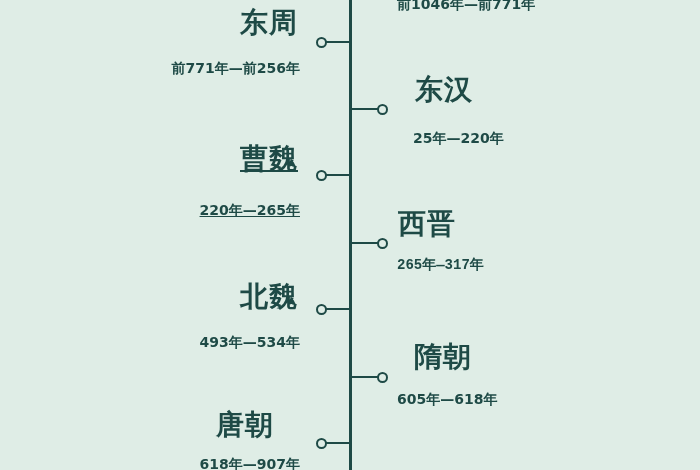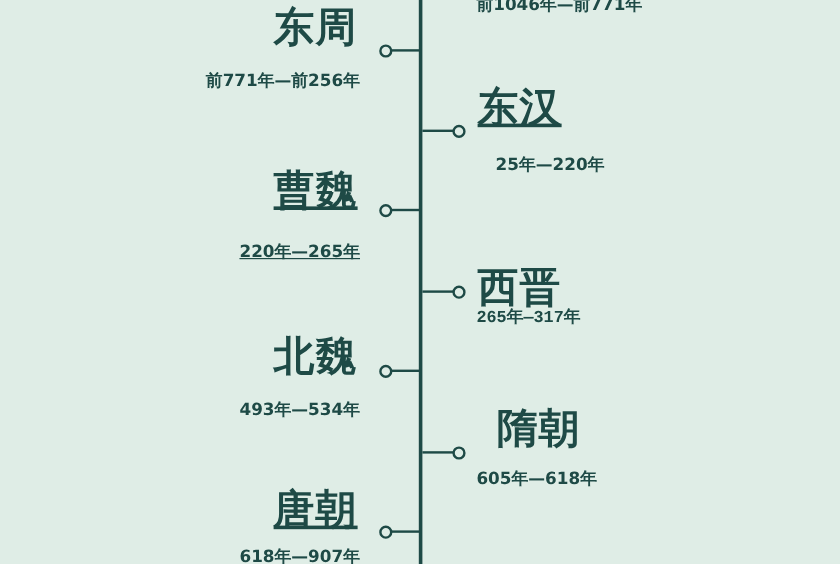--- a/index.html
+++ b/index.html
@@ -15,21 +15,21 @@
       background: #1e4a46;
     }
     .connector {
       position: absolute; height: 2px; background: #1e4a46;
     }
     .dot {
       position: absolute; width: 7px; height: 7px; border-radius: 50%;
       border: 2px solid #1e4a46; background: #dfede6; box-sizing: content-box;
     }
     .title {
-      position: absolute; font-size: 34px; font-weight: bold; line-height: 40px;
+      position: absolute; font-size: 28px; font-weight: bold; line-height: 40px;
       white-space: nowrap; letter-spacing: 1px;
     }
     .dates {
       position: absolute; font-size: 14px; font-weight: bold; line-height: 18px;
       white-space: nowrap;
     }
     .left .title, .left .dates { text-align: right; }
   </style>
 </head>
 <body>
@@ -43,50 +43,50 @@
 <div class="left">
   <div class="connector" style="left:326px; top:41px; width:24px;"></div>
   <div class="dot" style="left:316px; top:37px;"></div>
   <div class="title" style="right:402px; top:3px;">东周</div>
   <div class="dates" style="right:400px; top:59px;">前771年—前256年</div>
 </div>
 
 <div class="right">
   <div class="connector" style="left:352px; top:108px; width:26px;"></div>
   <div class="dot" style="left:377px; top:104px;"></div>
-  <div class="title" style="left:398px; top:70px;text-decoration:underline;">东汉</div>
+  <div class="title" style="left:415px; top:70px;">东汉</div>
   <div class="dates" style="left:397px; top:129px;margin-left:16px;">25年—220年</div>
 </div>
 
 <div class="left">
   <div class="connector" style="left:326px; top:174px; width:24px;"></div>
   <div class="dot" style="left:316px; top:170px;"></div>
   <div class="title" style="right:402px; top:139px;text-decoration:underline;">曹魏</div>
   <div class="dates" style="right:400px; top:201px;text-decoration:underline;">220年—265年</div>
 </div>
 
 <div class="right">
   <div class="connector" style="left:352px; top:242px; width:26px;"></div>
   <div class="dot" style="left:377px; top:238px;"></div>
-  <div class="title" style="left:398px; top:204px;margin-top:16px;">西晋</div>
+  <div class="title" style="left:398px; top:204px;">西晋</div>
   <div class="dates" style="left:397px; top:256px;font-family:Liberation Mono, monospace;">265年—317年</div>
 </div>
 
 <div class="left">
   <div class="connector" style="left:326px; top:308px; width:24px;"></div>
   <div class="dot" style="left:316px; top:304px;"></div>
   <div class="title" style="right:402px; top:277px;">北魏</div>
   <div class="dates" style="right:400px; top:333px;margin-left:20px;">493年—534年</div>
 </div>
 
 <div class="right">
   <div class="connector" style="left:352px; top:376px; width:26px;"></div>
   <div class="dot" style="left:377px; top:372px;"></div>
   <div class="title" style="left:414px; top:337px;">隋朝</div>
   <div class="dates" style="left:397px; top:390px;">605年—618年</div>
 </div>
 
 <div class="left">
   <div class="connector" style="left:326px; top:442px; width:24px;"></div>
   <div class="dot" style="left:316px; top:438px;"></div>
-  <div class="title" style="right:402px; top:405px;text-decoration:underline;">唐朝</div>
+  <div class="title" style="right:426px; top:405px;">唐朝</div>
   <div class="dates" style="right:400px; top:455px;">618年—907年</div>
 </div>
 
 </body></html>

